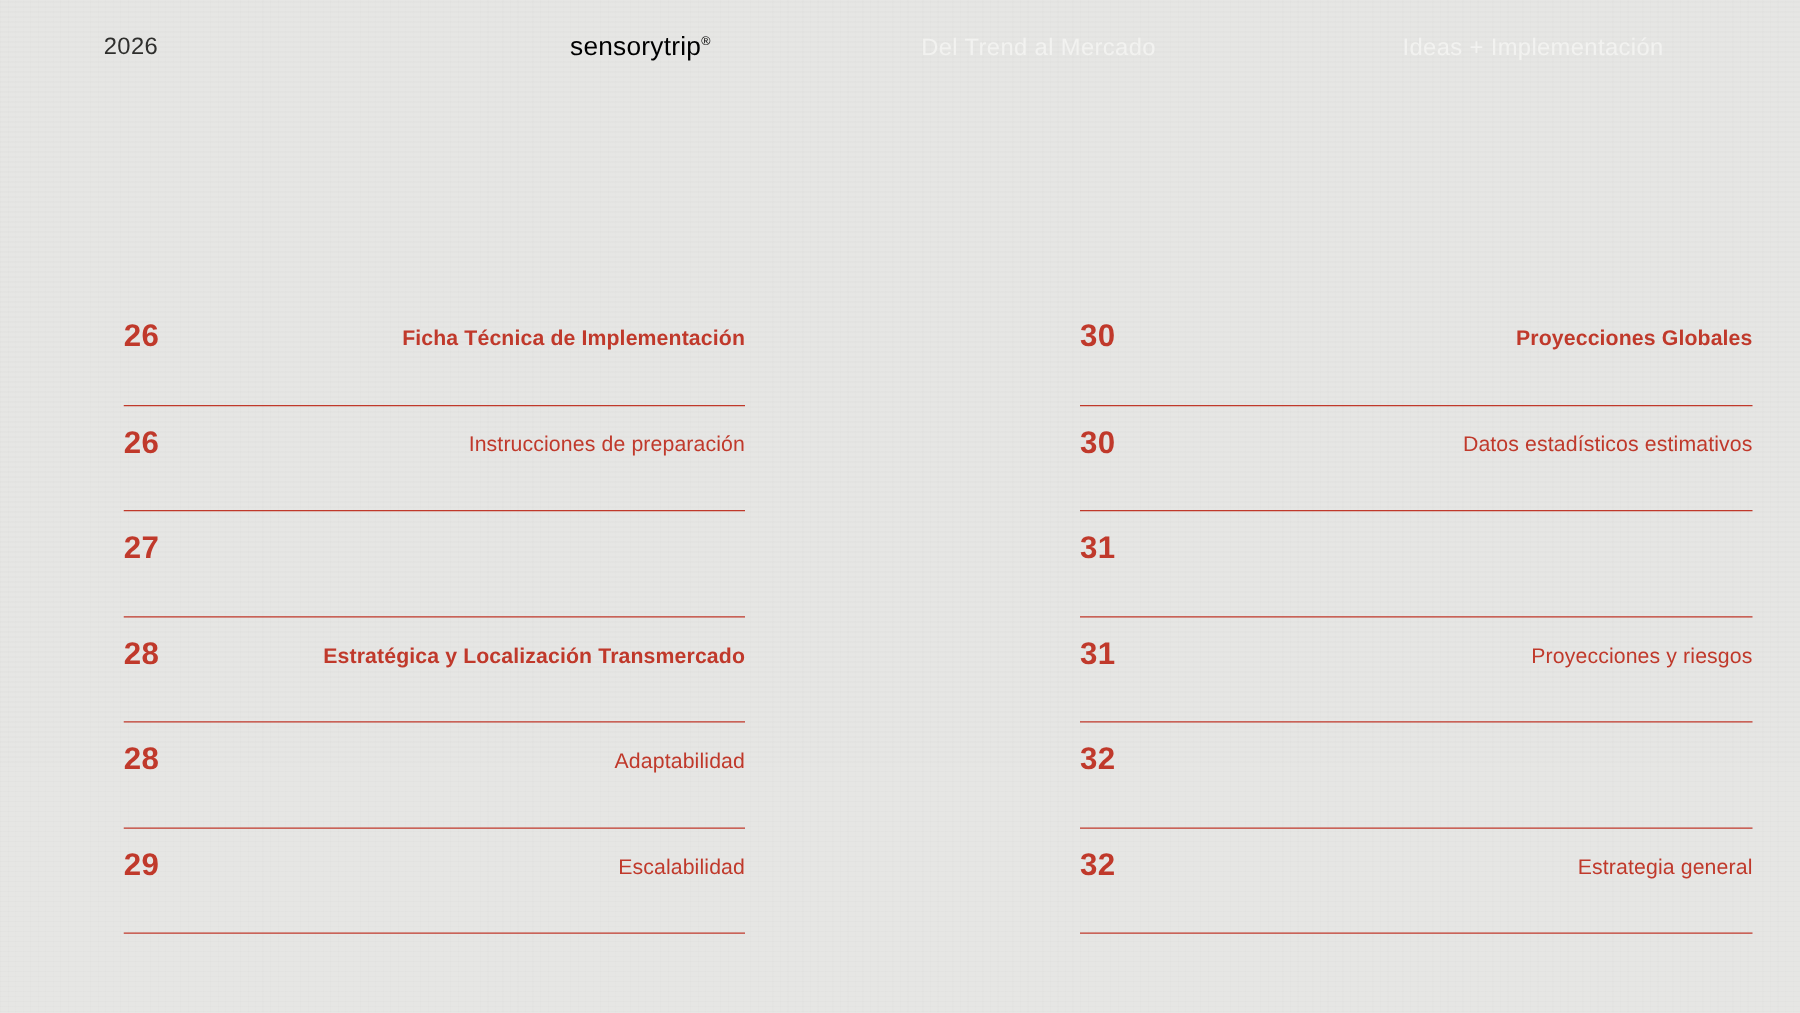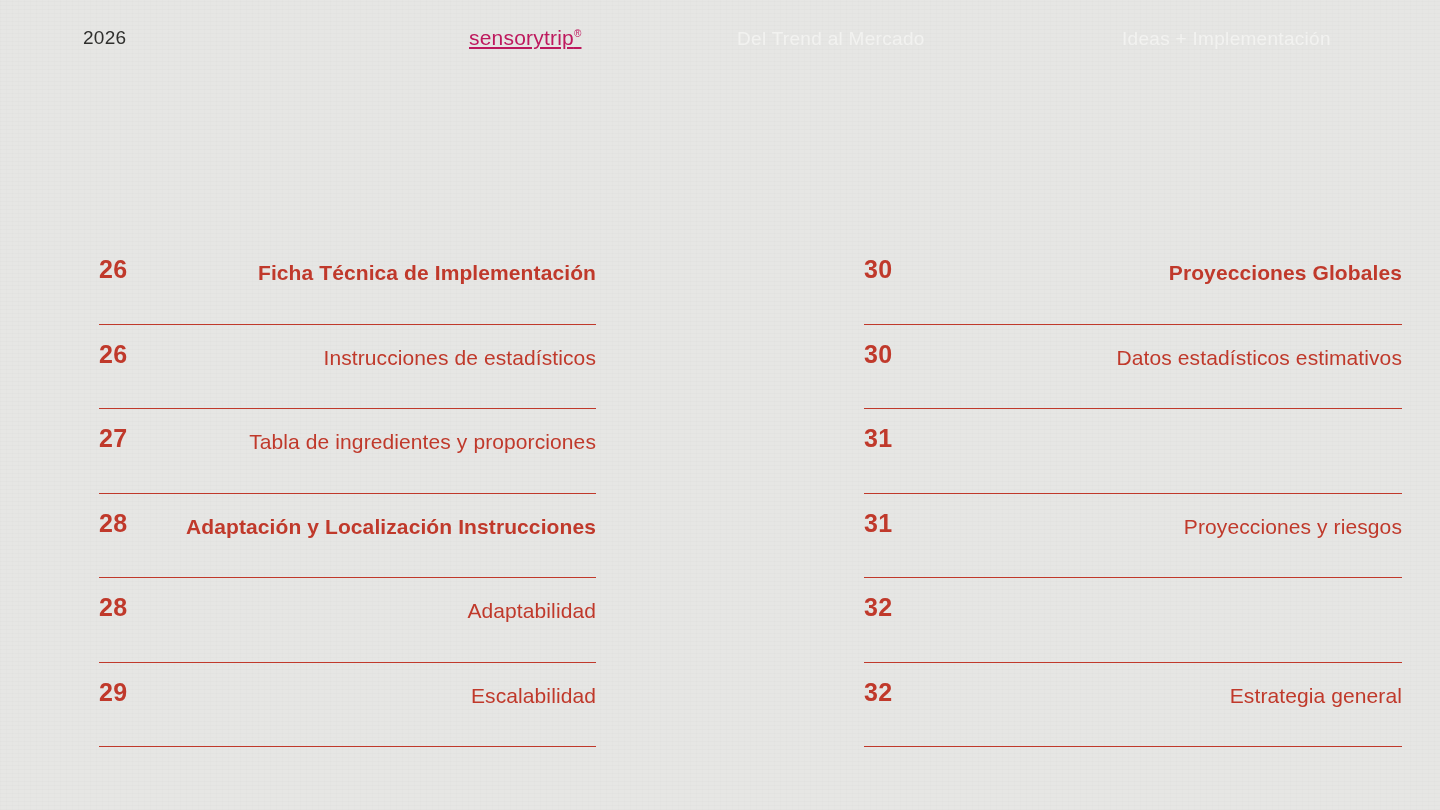--- a/index.html
+++ b/index.html
@@ -35,26 +35,25 @@
     position: absolute;
     left: 60px;
     top: 27px;
     font-size: 19px;
     color: #2f2f2d;
     letter-spacing: 0.3px;
     margin-left: 23px;
   }
   .header-brand {
     position: absolute;
-    left: 469px;
+    left: 456px;
     top: 26px;
     font-size: 21px;
-    color: #be185d;
+    color: #000000;
     letter-spacing: 0.2px;
-    text-decoration: underline;
   }
   .header-brand sup {
     font-size: 10px;
     vertical-align: super;
     top: -0.3em;
   }
   .header-nav-1 {
     position: absolute;
     left: 737px;
     top: 28px;
@@ -97,21 +96,21 @@
   .toc-page {
     color: #c0392b;
     font-size: 25px;
     font-weight: bold;
     line-height: 1;
     padding-top: 17px;
     letter-spacing: 0.3px;
   }
   .toc-title {
     color: #c0392b;
-    font-size: 21px;
+    font-size: 17px;
     line-height: 1;
     padding-top: 22px;
     text-align: left;
     letter-spacing: 0.1px;
   }
   .toc-title.bold {
     font-weight: bold;
   }
 </style>
 </head>
@@ -127,29 +126,28 @@
 </div>
 
 <div class="toc">
   <div class="toc-column left" id="col-left">
       <div class="toc-row">
         <div class="toc-page">26</div>
         <div class="toc-title bold">Ficha Técnica de Implementación</div>
       </div>
       <div class="toc-row">
         <div class="toc-page">26</div>
-        <div class="toc-title">Instrucciones de estadísticos</div>
+        <div class="toc-title">Instrucciones de preparación</div>
       </div>
       <div class="toc-row">
         <div class="toc-page">27</div>
-        <div class="toc-title">Tabla de ingredientes y proporciones</div>
       </div>
       <div class="toc-row">
         <div class="toc-page">28</div>
-        <div class="toc-title bold">Adaptación y Localización Instrucciones</div>
+        <div class="toc-title bold">Estratégica y Localización Transmercado</div>
       </div>
       <div class="toc-row">
         <div class="toc-page">28</div>
         <div class="toc-title">Adaptabilidad</div>
       </div>
       <div class="toc-row">
         <div class="toc-page">29</div>
         <div class="toc-title">Escalabilidad</div>
       </div>
     </div>

